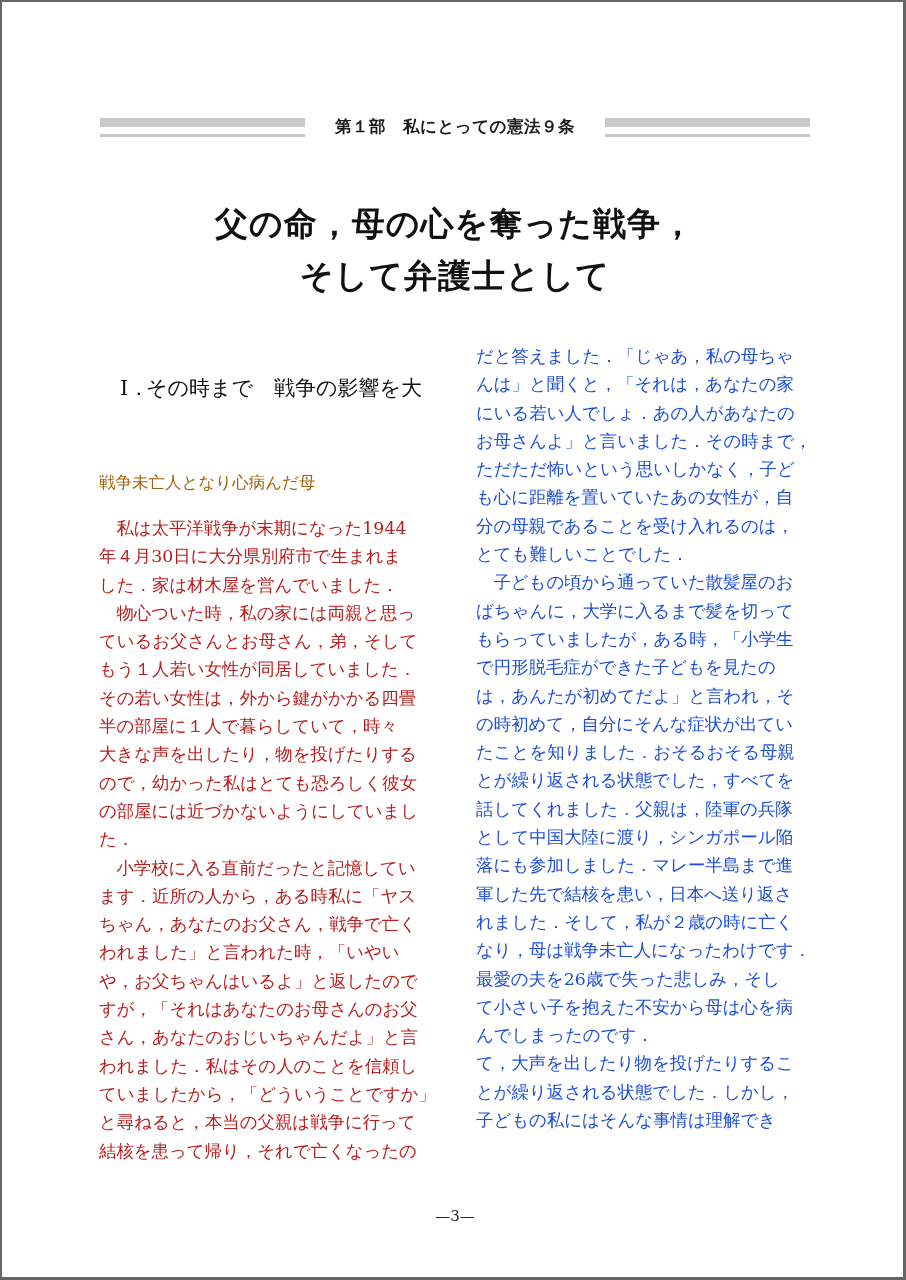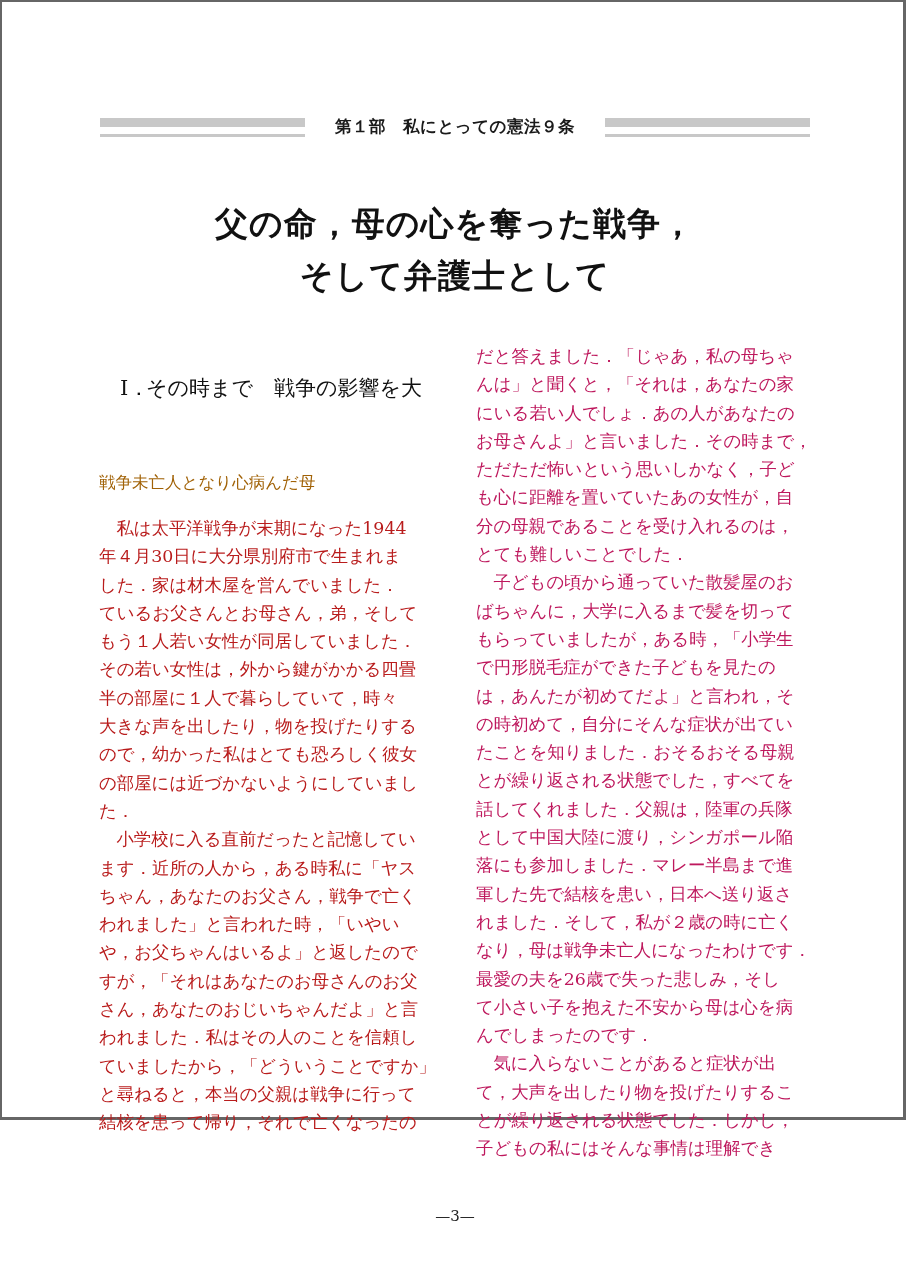--- a/index.html
+++ b/index.html
@@ -1,18 +1,18 @@
 <!DOCTYPE html>
 <html><head>
   <meta charset="utf-8">
   <style>
     html, body { margin: 0; padding: 0; background: #fff; }
     body { width: 906px; height: 1280px; position: relative; overflow: hidden; }
     .page {
-      position: absolute; left: 0; top: 0; width: 906px; height: 1120px;
+      position: absolute; left: 0; top: 0; width: 906px; height: 1280px;
       box-sizing: border-box;
       border-top: 2px solid #666; border-left: 2px solid #666;
       border-right: 3px solid #666; border-bottom: 3px solid #666;
       background: #fff;
     }
     .part-header {
       position: absolute; left: 98px; top: 112px; width: 710px; height: 30px;
     }
     .rule { position: absolute; width: 205px; }
     .rule .thick { position: absolute; left: 0; top: 4px; width: 100%; height: 9px; background: #c8c8c8; }
@@ -36,21 +36,21 @@
     }
     .section-heading .num { position: absolute; left: 0; top: 0; }
     .section-heading .txt { position: absolute; left: 26px; top: 0; width: 310px; }
     .sub-heading {
       position: absolute; left: 97px; top: 470px;
       font-family: "DejaVu Sans", sans-serif; font-size: 16.5px; color: #a16207; white-space: nowrap;
     }
     .left-body { position: absolute; left: 97px; top: 512px; width: 350px;
       font-family: "DejaVu Serif", serif; font-size: 17.4px; color: #b91c1c; }
     .right-body { position: absolute; left: 474px; top: 340px; width: 350px;
-      font-family: "DejaVu Serif", serif; font-size: 17.4px; color: #be185d; }
+      font-family: "DejaVu Serif", serif; font-size: 17.4px; color: #1d4ed8; }
     .left-body .line, .right-body .line { line-height: 28.3px; height: 28.3px; }
     .page-number {
       position: absolute; left: 0; width: 906px; top: 1205px; text-align: center;
       font-family: "DejaVu Serif", serif; font-size: 15px; color: #222;
     }
   </style>
 </head>
 <body>
 
 <div class="page">
@@ -78,20 +78,21 @@
       <div>その時まで　戦争の影響を大</div>
     </div>
   </div>
 
   <div class="sub-heading">戦争未亡人となり心病んだ母</div>
 
   <div class="left-body" id="left-body">
       <span class="line">　私は太平洋戦争が末期になった1944</span>
       <span class="line">年４月30日に大分県別府市で生まれま</span>
       <span class="line">した．家は材木屋を営んでいました．</span>
+      <span class="line">　物心ついた時，私の家には両親と思っ</span>
       <span class="line">ているお父さんとお母さん，弟，そして</span>
       <span class="line">もう１人若い女性が同居していました．</span>
       <span class="line">その若い女性は，外から鍵がかかる四畳</span>
       <span class="line">半の部屋に１人で暮らしていて，時々</span>
       <span class="line">大きな声を出したり，物を投げたりする</span>
       <span class="line">ので，幼かった私はとても恐ろしく彼女</span>
       <span class="line">の部屋には近づかないようにしていまし</span>
       <span class="line">た．</span>
       <span class="line">　小学校に入る直前だったと記憶してい</span>
       <span class="line">ます．近所の人から，ある時私に「ヤス</span>
@@ -124,20 +125,19 @@
       <span class="line">とが繰り返される状態でした，すべてを</span>
       <span class="line">話してくれました．父親は，陸軍の兵隊</span>
       <span class="line">として中国大陸に渡り，シンガポール陥</span>
       <span class="line">落にも参加しました．マレー半島まで進</span>
       <span class="line">軍した先で結核を患い，日本へ送り返さ</span>
       <span class="line">れました．そして，私が２歳の時に亡く</span>
       <span class="line">なり，母は戦争未亡人になったわけです．</span>
       <span class="line">最愛の夫を26歳で失った悲しみ，そし</span>
       <span class="line">て小さい子を抱えた不安から母は心を病</span>
       <span class="line">んでしまったのです．</span>
-      <span class="line">　気に入らないことがあると症状が出</span>
       <span class="line">て，大声を出したり物を投げたりするこ</span>
       <span class="line">とが繰り返される状態でした．しかし，</span>
       <span class="line">子どもの私にはそんな事情は理解でき</span>
     </div>
 
   <div class="page-number">—3—</div>
 </div>
 
 </body></html>

